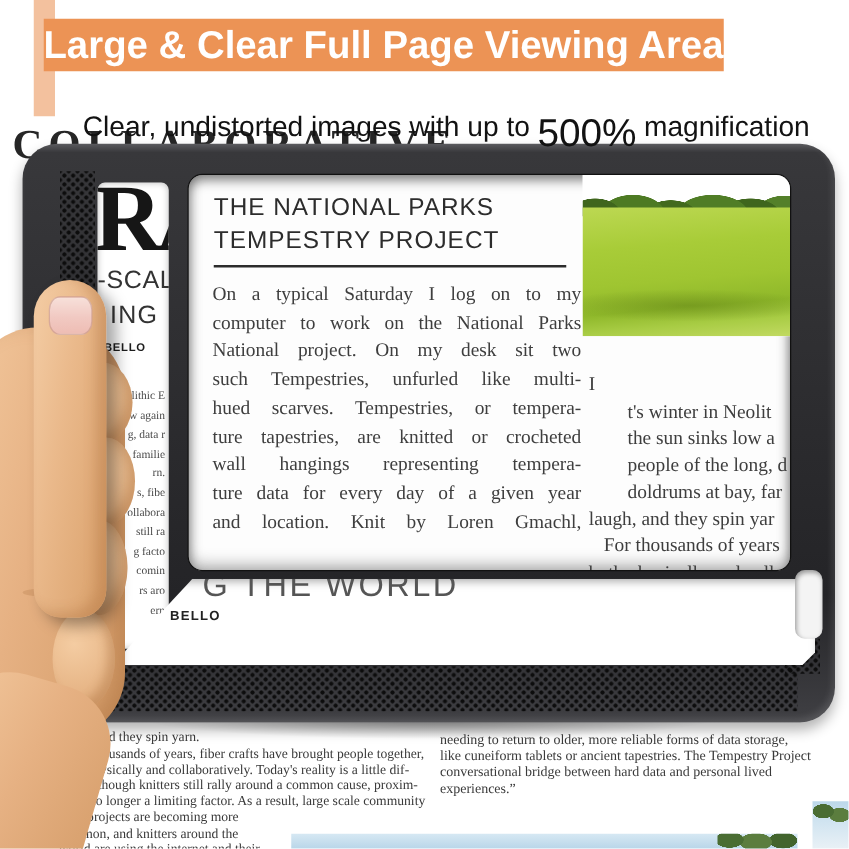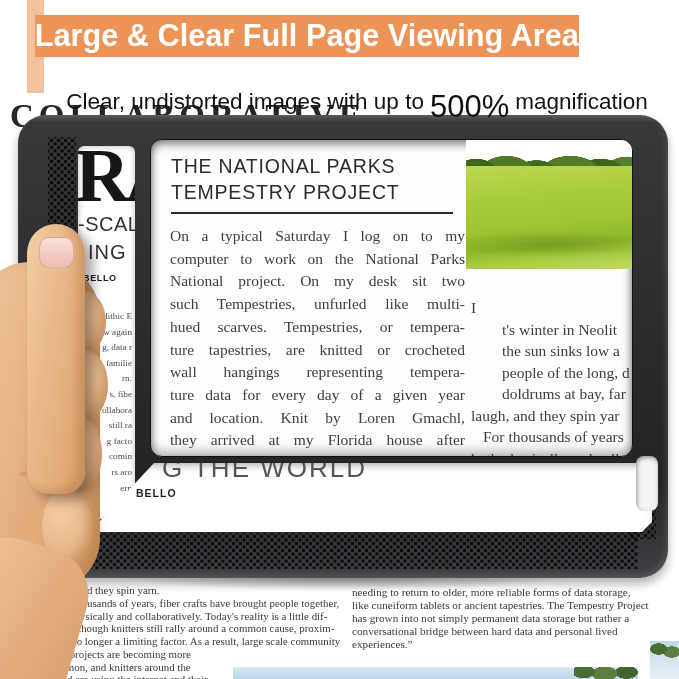--- a/index.html
+++ b/index.html
@@ -146,21 +146,20 @@
     <div>ferent: though knitters still rally around a common cause, proxim-</div>
     <div>ity is no longer a limiting factor. As a result, large scale community</div>
     <div>craft projects are becoming more</div>
     <div>common, and knitters around the</div>
     <div>world are using the internet and their</div>
   </div>
 
   <div class="br-col">
     <div>needing to return to older, more reliable forms of data storage,</div>
     <div>like cuneiform tablets or ancient tapestries. The Tempestry Project</div>
-    <div>has grown into not simply permanent data storage but rather a</div>
     <div>conversational bridge between hard data and personal lived</div>
     <div>experiences.”</div>
   </div>
 
   <div class="sky-strip">
     <div class="strip-trees"></div>
   </div>
   <div class="corner-photo">
       <i></i>
     </div>
@@ -178,21 +177,20 @@
       <div class="m-body">
         <div>On a typical Saturday I log on to my</div>
         <div>computer to work on the National Parks</div>
         <div>National project. On my desk sit two</div>
         <div>such Tempestries, unfurled like multi-</div>
         <div>hued scarves. Tempestries, or tempera-</div>
         <div>ture tapestries, are knitted or crocheted</div>
         <div>wall hangings representing tempera-</div>
         <div>ture data for every day of a given year</div>
         <div>and location. Knit by Loren Gmachl,</div>
-        <div>they arrived at my Florida house after</div>
       </div>
       <div class="m-photo">
         <div class="m-trees"></div>
         <div class="m-grass"></div>
       </div>
       <div class="m-right">
         <div class="dropcap">I</div>
         <div class="pl">t's winter in Neolit</div>
         <div class="pl">the sun sinks low a</div>
         <div class="pl">people of the long, d</div>

